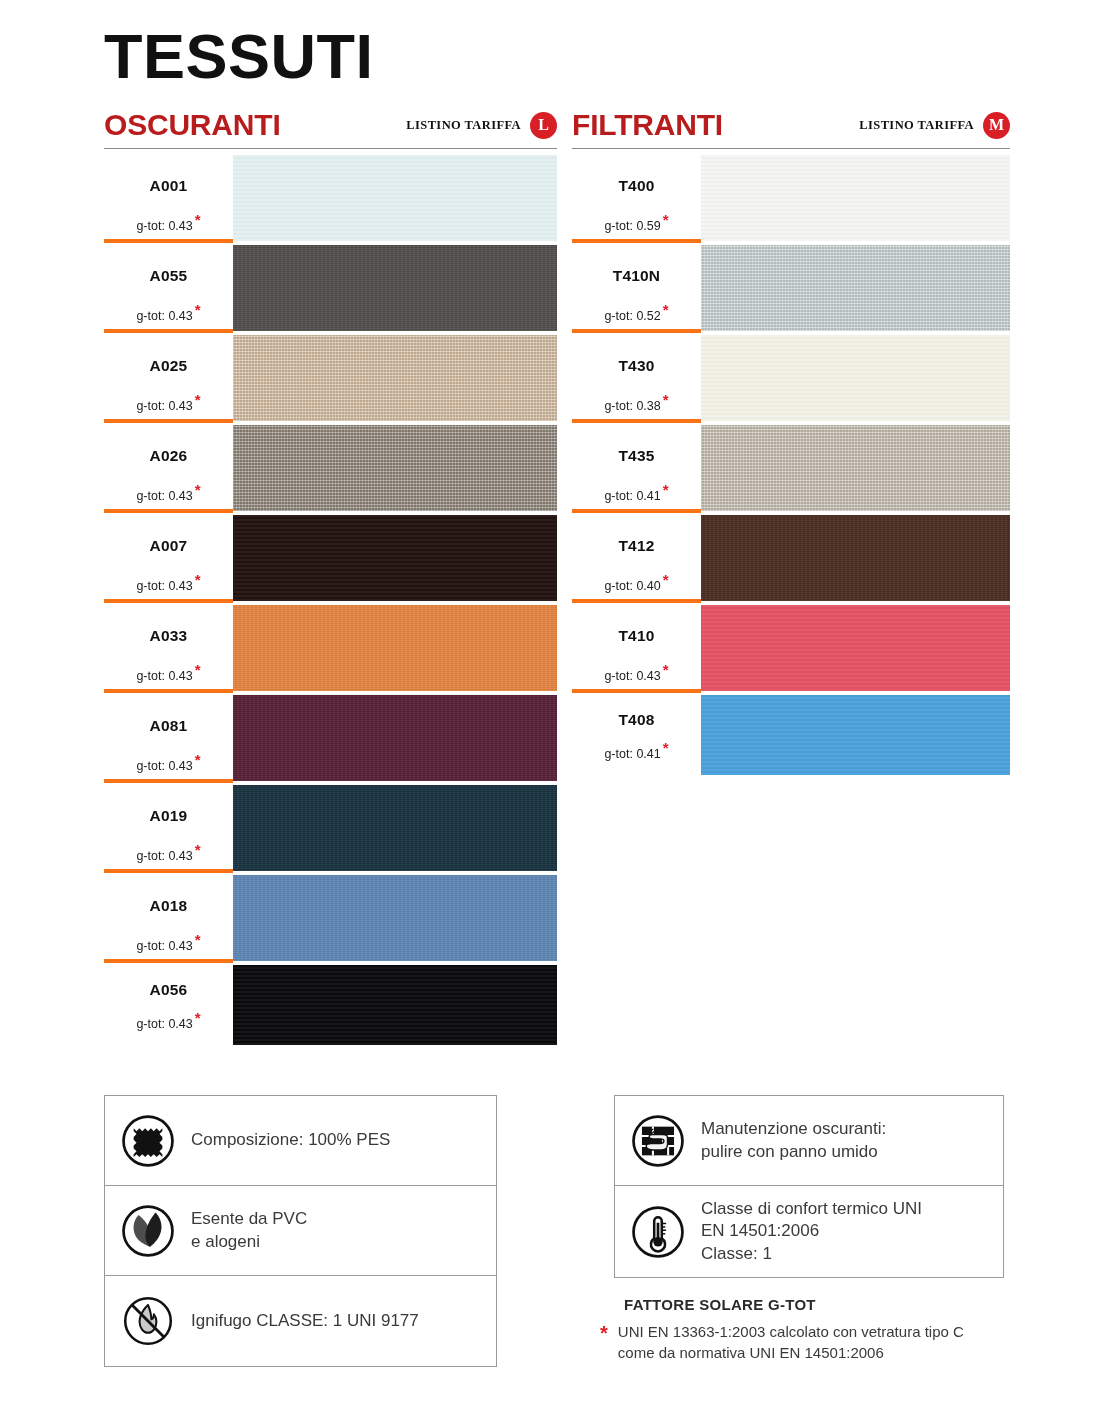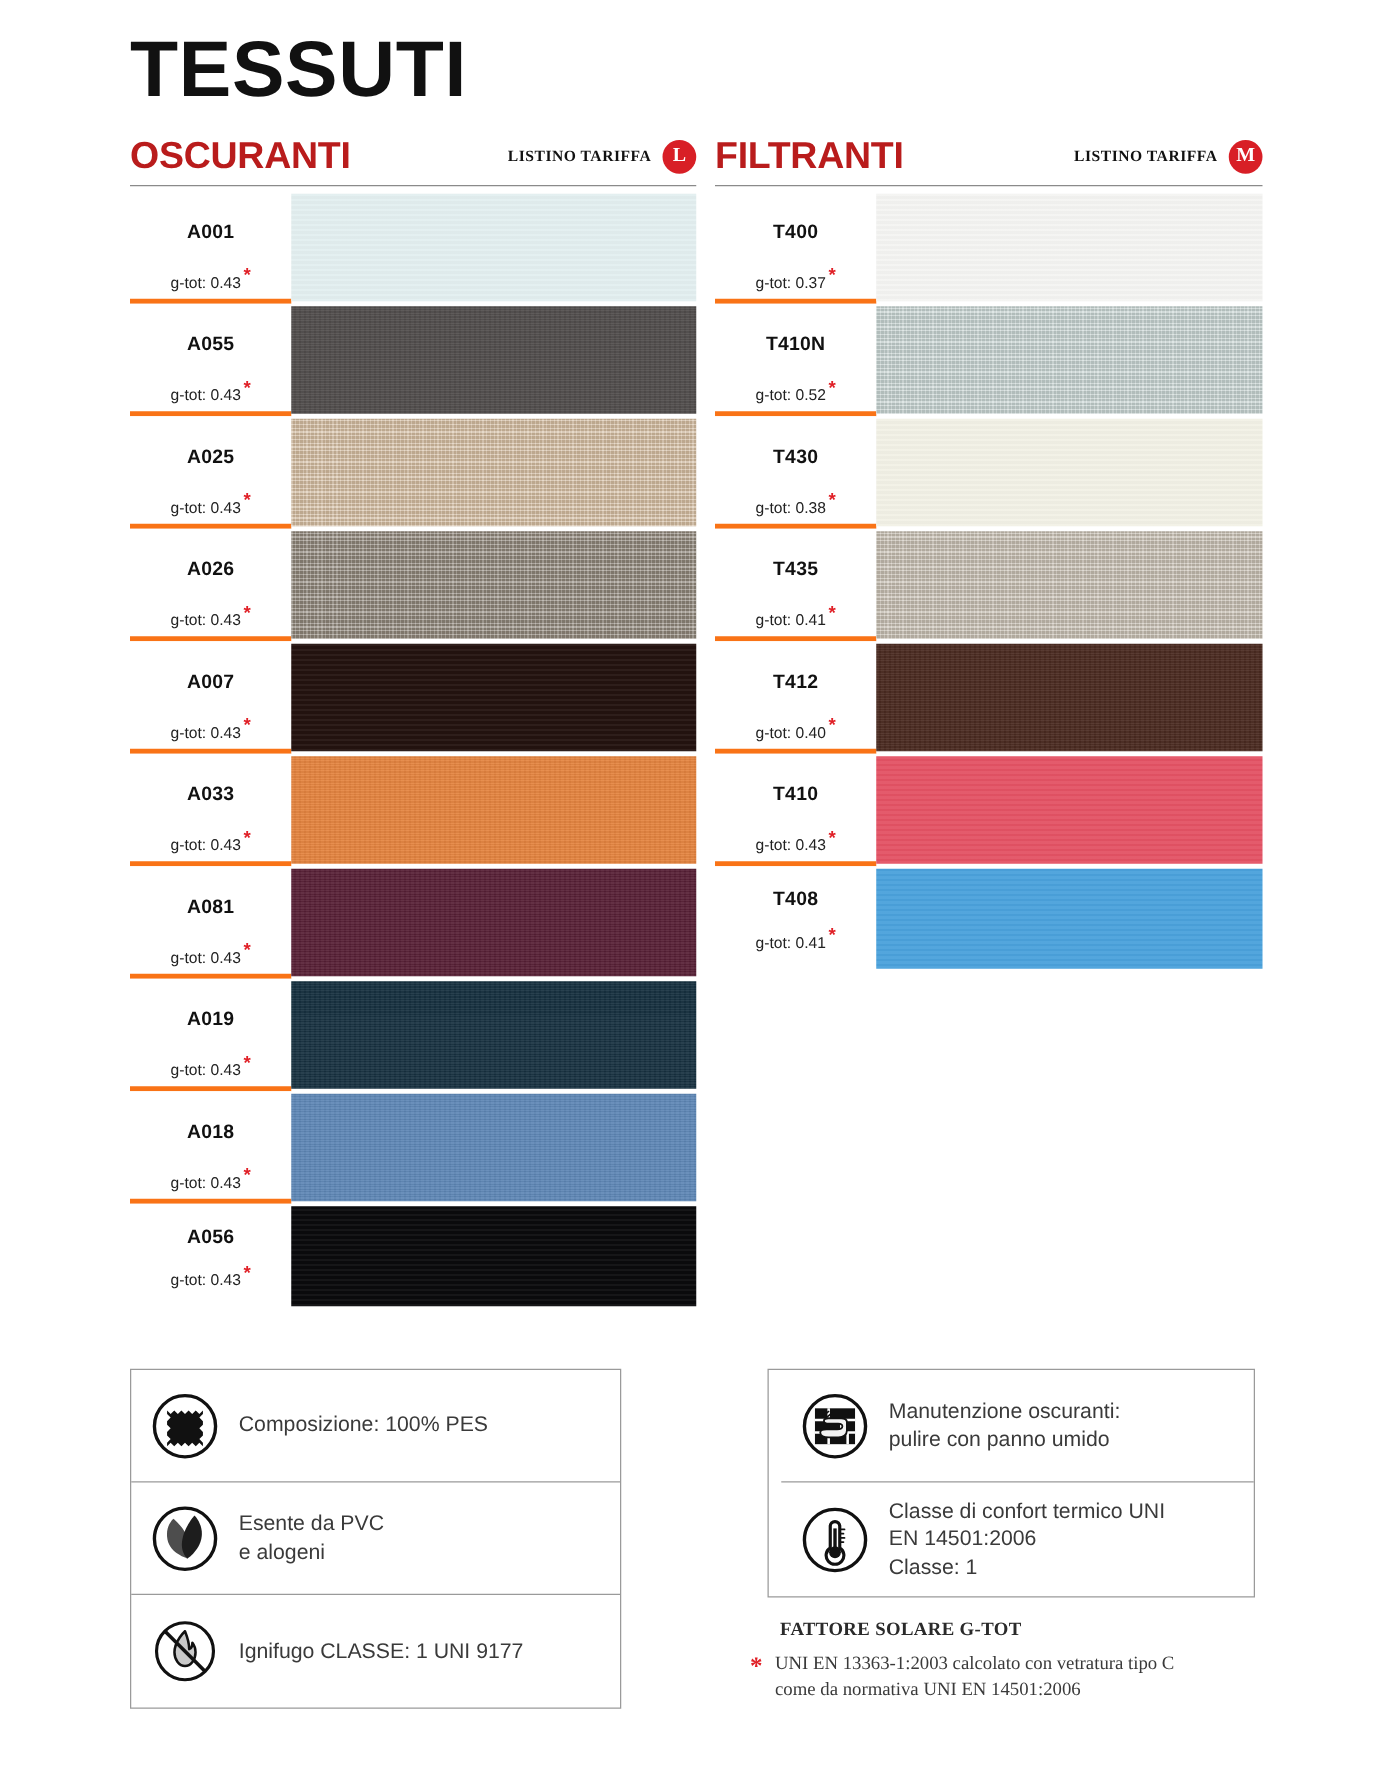--- a/index.html
+++ b/index.html
@@ -165,21 +165,21 @@
     background-image:
       repeating-linear-gradient(0deg, rgba(255,255,255,0.05) 0px, rgba(255,255,255,0.05) 2px, rgba(0,0,0,0.02) 2px, rgba(0,0,0,0.02) 4px);
   }
 
   
   .info-box {
     position: absolute;
     border: 1px solid #9a9a9a;
   }
   .info-box.left  { left: 104px; top: 1095px; width: 393px; }
-  .info-box.right { left: 614px; top: 1095px; width: 390px; padding-left: 10px; }
+  .info-box.right { left: 614px; top: 1095px; width: 390px; }
 
   .info-row {
     display: flex;
     align-items: center;
     gap: 16px;
     padding: 12px 16px;
     border-bottom: 1px solid #9a9a9a;
     min-height: 90px;
   }
   .info-row:last-child { border-bottom: none; }
@@ -195,21 +195,20 @@
     color: #3a3a3a;
     white-space: pre-line;
   }
 
   
   .footer-note {
     position: absolute;
     left: 600px;
     top: 1296px;
     width: 430px;
-    font-family: Liberation Serif, serif;
   }
   .footer-title {
     font-size: 15px;
     font-weight: 700;
     letter-spacing: 0.3px;
     color: #2a2a2a;
     margin-bottom: 8px;
     margin-left: 24px;
   }
   .footer-body {
@@ -326,21 +325,21 @@
           <div class="swatch-code">A056</div>
           <div class="gtot-line"><span>g-tot: 0.43</span><span class="gtot-star">*</span></div>
         </div>
         <div class="swatch-fabric smooth" style="background: rgb(10, 10, 12);"></div>
       </div>
     </div>
   <div class="swatch-col right" id="col-right">
       <div class="swatch-row">
         <div class="swatch-label">
           <div class="swatch-code">T400</div>
-          <div class="gtot-line"><span>g-tot: 0.37</span><span class="gtot-star">*</span></div>
+          <div class="gtot-line"><span>g-tot: 0.59</span><span class="gtot-star">*</span></div>
         </div>
         <div class="swatch-fabric smooth" style="background: rgb(244, 244, 242);"></div>
       </div>
       <div class="swatch-row">
         <div class="swatch-label">
           <div class="swatch-code">T410N</div>
           <div class="gtot-line"><span>g-tot: 0.52</span><span class="gtot-star">*</span></div>
         </div>
         <div class="swatch-fabric mesh" style="background: rgb(198, 211, 209);"></div>
       </div>

